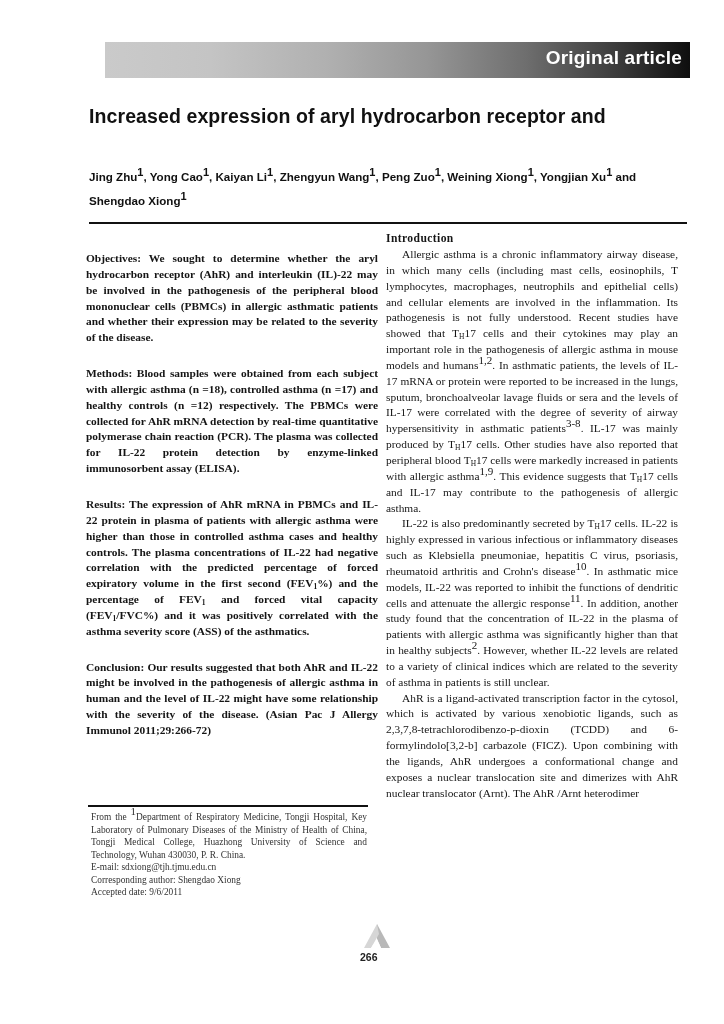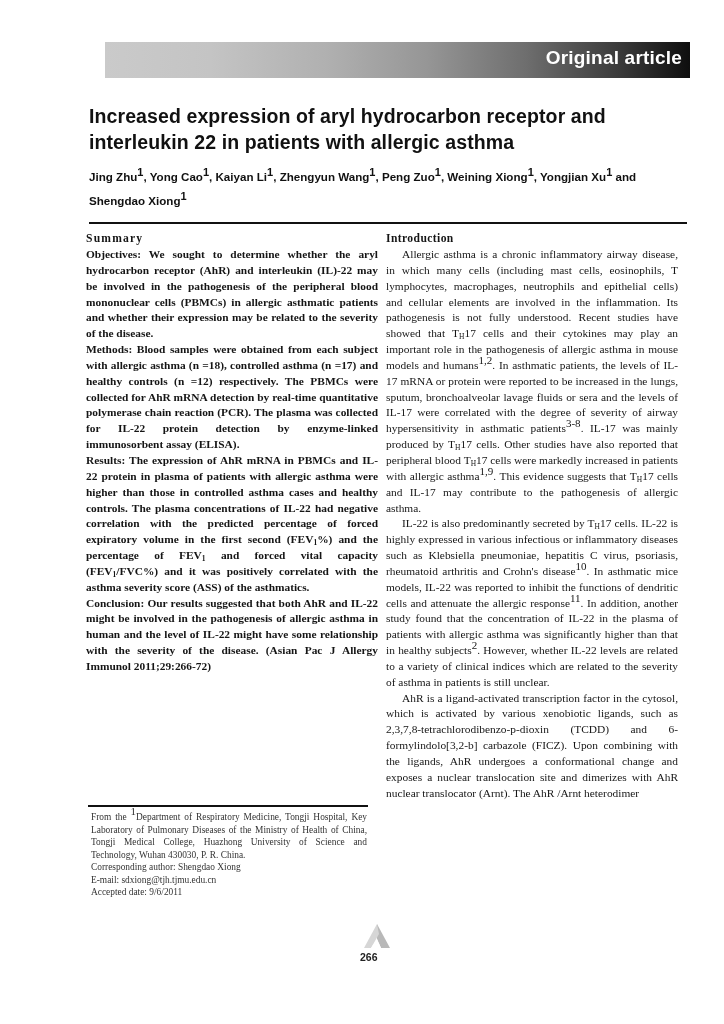--- a/index.html
+++ b/index.html
@@ -124,21 +124,21 @@
     position: absolute; width: 292px;
     font-size: 11.4px; line-height: 15.85px; color: #151515;
   }
   .col-left { left: 86px; top: 231px; }
   .col-right { left: 386px; top: 231px; }
   .col p { text-align: justify; }
   .sec-head {
     font-weight: bold; font-size: 11.6px; letter-spacing: 1.2px; line-height: 16px;
   }
   .sec-head.intro { letter-spacing: 0.4px; }
-  .abs p { font-weight: bold; }
+  .abs p { font-weight: bold; margin-top: 20px; }
   .abs .lbl { font-weight: bold; }
   .kw { margin-top: 8px; }
   .kw .lbl { font-weight: bold; }
   .indent { text-indent: 16px; }
   .sub { font-size: 7.5px; vertical-align: -2px; line-height: 0; }
 
   .rule-foot {
     position: absolute; left: 88px; top: 805px; width: 280px; height: 1.5px; background: #111;
   }
   .affil {
@@ -158,50 +158,48 @@
 </style>
 </head>
 <body>
 
 <div class="article-banner">
   <span class="label">Original article</span>
 </div>
 
 <div class="title">
   <div>Increased expression of aryl hydrocarbon receptor and</div>
-  <div>interleukin 22 in patients with allergic asthma</div>
 </div>
 
 <div class="authors">
   <span><span>Jing Zhu</span><sup>1</sup></span>,
   <span><span>Yong Cao</span><sup>1</sup></span>,
   <span><span>Kaiyan Li</span><sup>1</sup></span>,
   <span><span>Zhengyun Wang</span><sup>1</sup></span>,
   <span><span>Peng Zuo</span><sup>1</sup></span>,
   <span><span>Weining Xiong</span><sup>1</sup></span>,
   <span><span>Yongjian Xu</span><sup>1</sup></span>
   <span>and</span><br>
   <span><span>Shengdao Xiong</span><sup>1</sup></span>
 </div>
 
 <div class="rule-top"></div>
 
 <div class="col col-left abs">
-  <div class="sec-head">Summary</div>
   <p><span>Objectives:</span><span> We sought to determine whether the aryl hydrocarbon receptor (AhR) and interleukin (IL)-22 may be involved in the pathogenesis of the peripheral blood mononuclear cells (PBMCs) in allergic asthmatic patients and whether their expression may be related to the severity of the disease.</span></p>
   <p><span>Methods:</span><span> Blood samples were obtained from each subject with allergic asthma (n =18), controlled asthma (n =17) and healthy controls (n =12) respectively. The PBMCs were collected for AhR mRNA detection by real-time quantitative polymerase chain reaction (PCR). The plasma was collected for IL-22 protein detection by enzyme-linked immunosorbent assay (ELISA).</span></p>
   <p><span>Results:</span><span> The expression of AhR mRNA in PBMCs and IL-22 protein in plasma of patients with allergic asthma were higher than those in controlled asthma cases and healthy controls. The plasma concentrations of IL-22 had negative correlation with the predicted percentage of forced expiratory volume in the first second (FEV</span><span class="sub">1</span><span>%) and the percentage of FEV</span><span class="sub">1</span><span> and forced vital capacity (FEV</span><span class="sub">1</span><span>/FVC%) and it was positively correlated with the asthma severity score (ASS) of the asthmatics.</span></p>
   <p><span>Conclusion:</span><span> Our results suggested that both AhR and IL-22 might be involved in the pathogenesis of allergic asthma in human and the level of IL-22 might have some relationship with the severity of the disease. (Asian Pac J Allergy Immunol 2011;29:266-72)</span></p>
 </div>
 
 <div class="rule-foot"></div>
 <div class="affil">
   <p><span>From the </span><sup class="sup">1</sup><span>Department of Respiratory Medicine, Tongji Hospital, Key Laboratory of Pulmonary Diseases of the Ministry of Health of China, Tongji Medical College, Huazhong University of Science and Technology, Wuhan 430030, P. R. China.</span></p>
+  <p class="plain">E-mail: sdxiong@tjh.tjmu.edu.cn</p>
   <p class="plain">Corresponding author: Shengdao Xiong</p>
-  <p class="plain">E-mail: sdxiong@tjh.tjmu.edu.cn</p>
   <p class="plain">Accepted date: 9/6/2011</p>
 </div>
 
 <div class="col col-right">
   <div class="sec-head intro">Introduction</div>
   <p class="indent"><span>Allergic asthma is a chronic inflammatory airway disease, in which many cells (including mast cells, eosinophils, T lymphocytes, macrophages, neutrophils and epithelial cells) and cellular elements are involved in the inflammation. Its pathogenesis is not fully understood. Recent studies have showed that T</span><span class="sub">H</span><span>17 cells and their cytokines may play an important role in the pathogenesis of allergic asthma in mouse models and humans</span><sup class="sup">1,2</sup><span>. In asthmatic patients, the levels of IL-17 mRNA or protein were reported to be increased in the lungs, sputum, bronchoalveolar lavage fluids or sera and the levels of IL-17 were correlated with the degree of severity of airway hypersensitivity in asthmatic patients</span><sup class="sup">3-8</sup><span>. IL-17 was mainly produced by T</span><span class="sub">H</span><span>17 cells. Other studies have also reported that peripheral blood T</span><span class="sub">H</span><span>17 cells were markedly increased in patients with allergic asthma</span><sup class="sup">1,9</sup><span>. This evidence suggests that T</span><span class="sub">H</span><span>17 cells and IL-17 may contribute to the pathogenesis of allergic asthma.</span></p>
   <p class="indent"><span>IL-22 is also predominantly secreted by T</span><span class="sub">H</span><span>17 cells. IL-22 is highly expressed in various infectious or inflammatory diseases such as Klebsiella pneumoniae, hepatitis C virus, psoriasis, rheumatoid arthritis and Crohn's disease</span><sup class="sup">10</sup><span>. In asthmatic mice models, IL-22 was reported to inhibit the functions of dendritic cells and attenuate the allergic response</span><sup class="sup">11</sup><span>. In addition, another study found that the concentration of IL-22 in the plasma of patients with allergic asthma was significantly higher than that in healthy subjects</span><sup class="sup">2</sup><span>. However, whether IL-22 levels are related to a variety of clinical indices which are related to the severity of asthma in patients is still unclear.</span></p>
   <p class="indent">AhR is a ligand-activated transcription factor in the cytosol, which is activated by various xenobiotic ligands, such as 2,3,7,8-tetrachlorodibenzo-p-dioxin (TCDD) and 6-formylindolo[3,2-b] carbazole (FICZ). Upon combining with the ligands, AhR undergoes a conformational change and exposes a nuclear translocation site and dimerizes with AhR nuclear translocator (Arnt). The AhR /Arnt heterodimer</p>
 </div>
 

